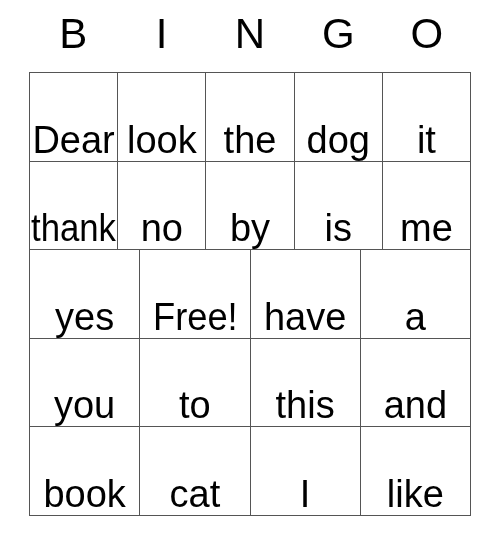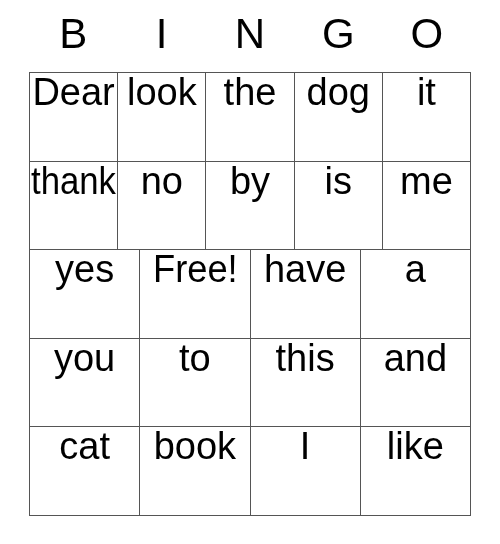--- a/index.html
+++ b/index.html
@@ -52,21 +52,21 @@
     display: flex;
     height: 88.6px;
   }
   .cell {
     flex: 1 1 0;
     min-width: 0;
     border-right: 1px solid #555555;
     border-bottom: 1px solid #555555;
     box-sizing: border-box;
     display: flex;
-    align-items: flex-start;
+    align-items: flex-end;
     justify-content: center;
     overflow: hidden;
     background: #ffffff;
   }
   .cell-text {
     font-size: 38px;
     line-height: 1.05;
     white-space: nowrap;
     color: #000000;
     display: block;
@@ -159,24 +159,24 @@
       <div class="cell">
           <span class="cell-text">this</span>
         </div>
       <div class="cell">
           <span class="cell-text">and</span>
         </div>
     </div>
 
     <div class="grid-row">
       <div class="cell">
-          <span class="cell-text">cat</span>
+          <span class="cell-text">book</span>
         </div>
       <div class="cell">
-          <span class="cell-text">book</span>
+          <span class="cell-text">cat</span>
         </div>
       <div class="cell">
           <span class="cell-text">I</span>
         </div>
       <div class="cell">
           <span class="cell-text">like</span>
         </div>
     </div>
 
   </div>

